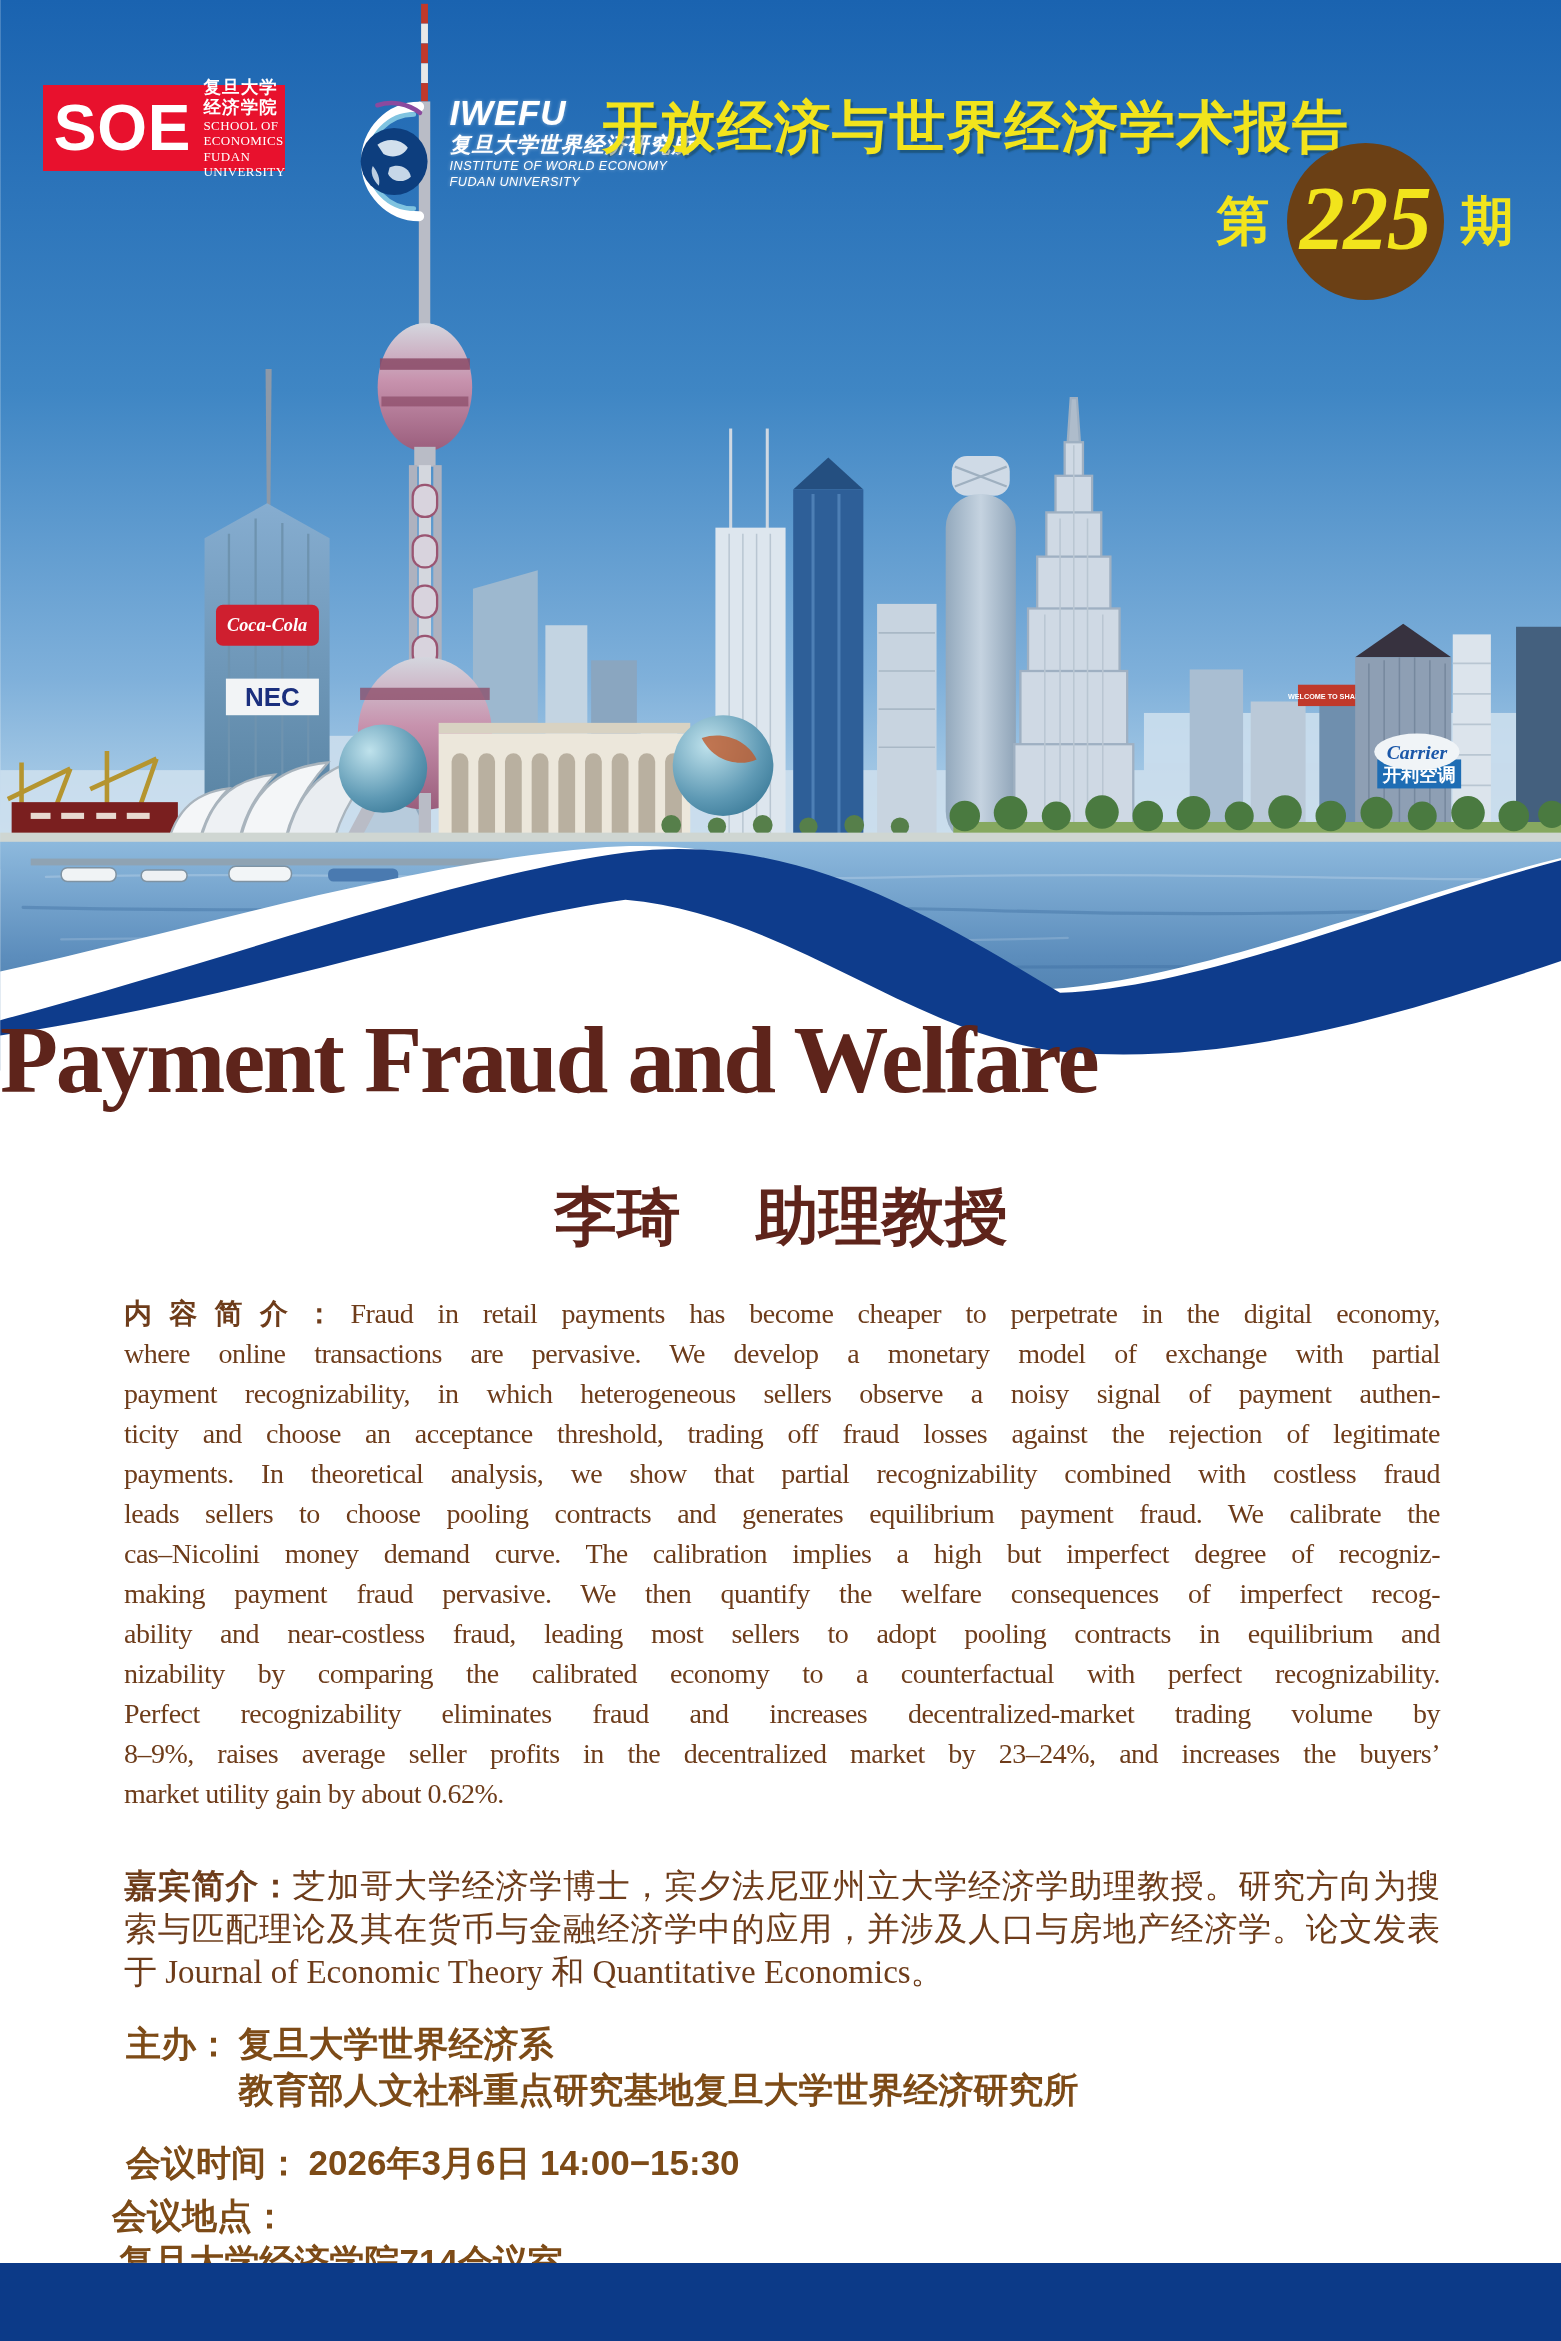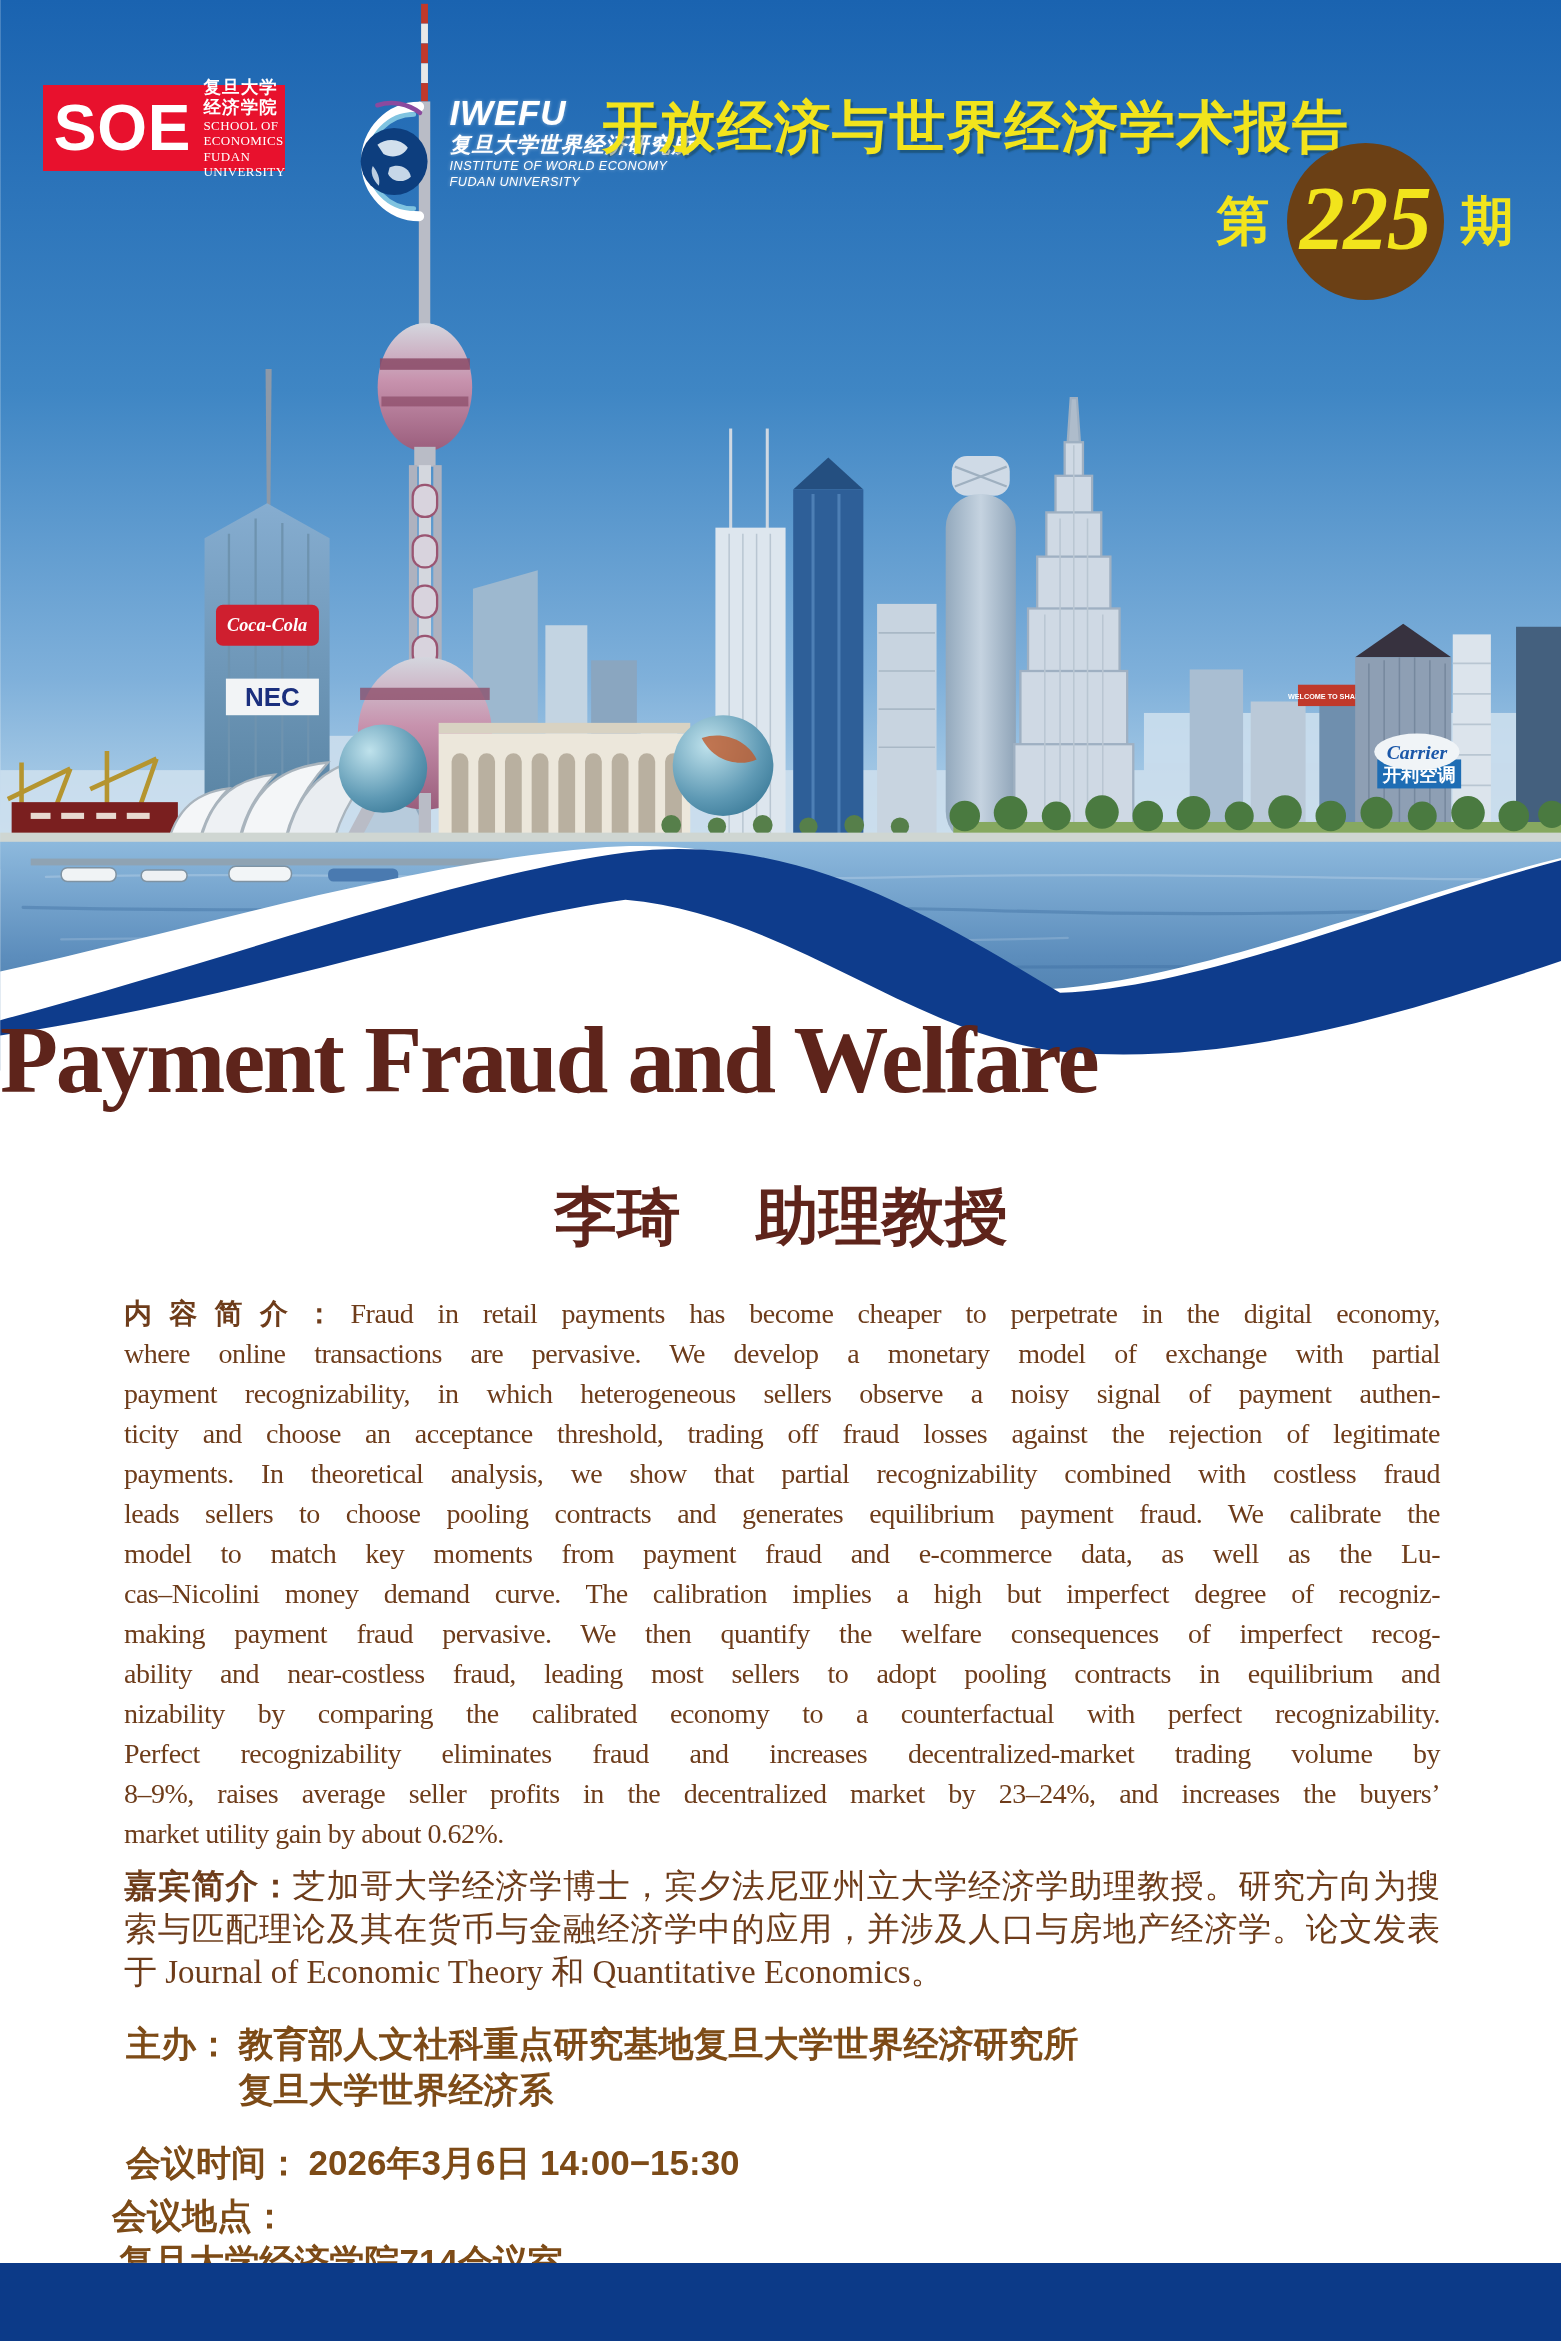--- a/index.html
+++ b/index.html
@@ -383,21 +383,20 @@
 
   <div class="abstract" style="color:#6e3c1a;">
     <div class="jline">
       <span class="plabel">内容简介：</span><span>Fraud in retail payments has become cheaper to perpetrate in the digital economy,</span>
     </div>
     <div class="jline">where online transactions are pervasive. We develop a monetary model of exchange with partial</div>
     <div class="jline">payment recognizability, in which heterogeneous sellers observe a noisy signal of payment authen-</div>
     <div class="jline">ticity and choose an acceptance threshold, trading off fraud losses against the rejection of legitimate</div>
     <div class="jline">payments. In theoretical analysis, we show that partial recognizability combined with costless fraud</div>
     <div class="jline">leads sellers to choose pooling contracts and generates equilibrium payment fraud. We calibrate the</div>
-    <div class="jline">model to match key moments from payment fraud and e-commerce data, as well as the Lu-</div>
     <div class="jline">cas–Nicolini money demand curve. The calibration implies a high but imperfect degree of recogniz-</div>
     <div class="jline">making payment fraud pervasive. We then quantify the welfare consequences of imperfect recog-</div>
     <div class="jline">ability and near-costless fraud, leading most sellers to adopt pooling contracts in equilibrium and</div>
     <div class="jline">nizability by comparing the calibrated economy to a counterfactual with perfect recognizability.</div>
     <div class="jline">Perfect recognizability eliminates fraud and increases decentralized-market trading volume by</div>
     <div class="jline">8–9%, raises average seller profits in the decentralized market by 23–24%, and increases the buyers’</div>
     <div class="lline">market utility gain by about 0.62%.</div>
   </div>
 
   <div class="bio" style="color:#6e3c1a;">
@@ -405,22 +404,22 @@
       <span class="plabel">嘉宾简介：</span><span>芝加哥大学经济学博士，宾夕法尼亚州立大学经济学助理教授。研究方向为搜</span>
     </div>
     <div class="jline">索与匹配理论及其在货币与金融经济学中的应用，并涉及人口与房地产经济学。论文发表</div>
     <div class="lline">于 Journal of Economic Theory 和 Quantitative Economics。</div>
   </div>
 
   <div class="host info" style="color:#7d4b17;">
     <span class="host-label"></span>
     <span class="host-label">主办：</span>
     <span class="host-lines">
+      <div>复旦大学世界经济系</div>
       <div>教育部人文社科重点研究基地复旦大学世界经济研究所</div>
-      <div>复旦大学世界经济系</div>
     </span>
   </div>
 
   <div class="meeting-time info" style="color:#7d4b17;">
     <span>会议时间：</span>
     <span class="value">2026年3月6日 14:00−15:30</span>
   </div>
 
   <div class="meeting-venue info" style="color:#7d4b17;">
     <span>会议地点：</span>

